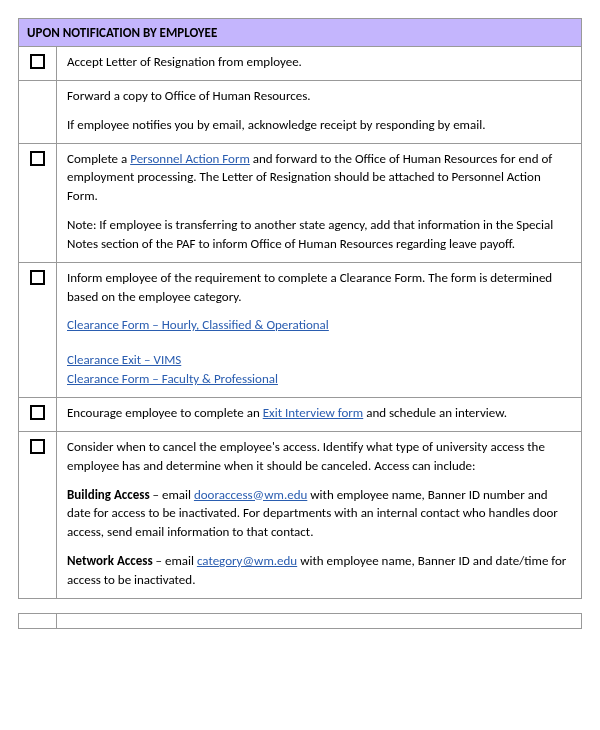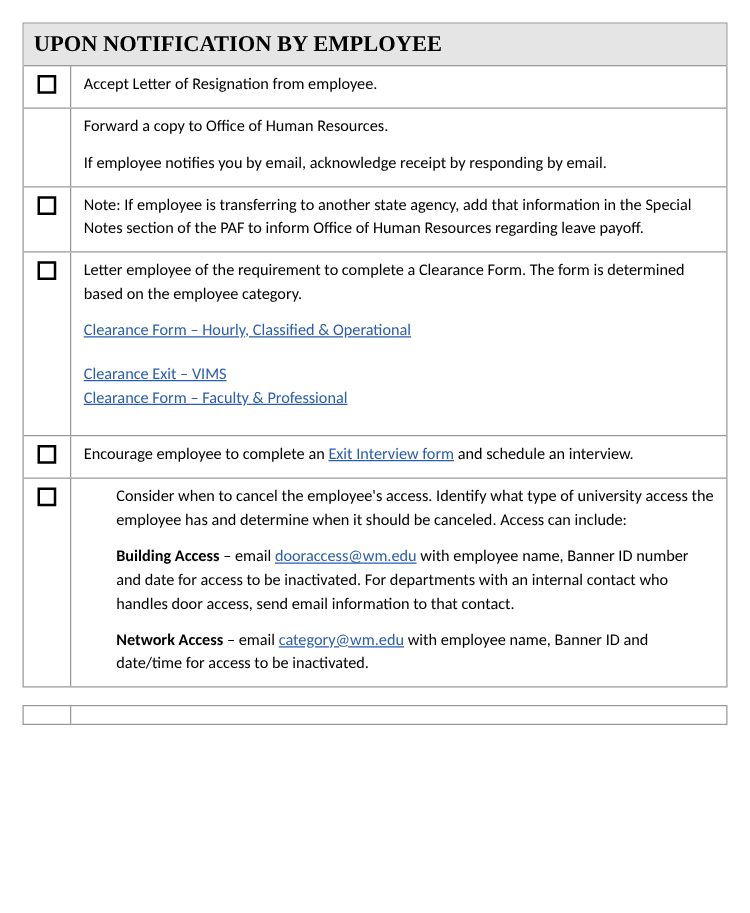--- a/index.html
+++ b/index.html
@@ -10,32 +10,31 @@
     font-size: 13px;
     color: #000;
     background: #fff;
     width: 600px;
   }
   .section {
     border: 1px solid #999;
     margin-bottom: 14px;
   }
   .section-header {
-    background: #e5e5e5;
+    background: #c4b5fd;
     font-weight: bold;
     padding: 6px 8px;
     border-bottom: 1px solid #999;
-    font-size: 18px;
-    font-family: Liberation Serif, serif;
+    font-size: 13px;
   }
   .row {
     display: flex;
     border-bottom: 1px solid #999;
   }
-  .row:last-child { border-bottom: none; gap: 26px; }
+  .row:last-child { border-bottom: none; }
   .cb-cell {
     width: 38px;
     min-width: 38px;
     border-right: 1px solid #999;
     padding: 6px 8px;
     display: flex;
     align-items: flex-start;
     justify-content: center;
   }
   .cb {
@@ -79,32 +78,33 @@
         <div class="text-cell">
           <p>Forward a copy to Office of Human Resources.</p>
           <p>If employee notifies you by email, acknowledge receipt by responding by email.</p>
         </div>
       </div>
       <div class="row">
         <div class="cb-cell">
           <div class="cb"></div>
         </div>
         <div class="text-cell">
+          <p><span>Complete a </span><span class="link">Personnel Action Form</span><span> and forward to the Office of Human Resources for end of employment processing.   The Letter of Resignation should be attached to Personnel Action Form.</span></p>
           <p>Note:  If employee is transferring to another state agency, add that information in the Special Notes section of the PAF to inform Office of Human Resources regarding leave payoff.</p>
         </div>
       </div>
       <div class="row">
         <div class="cb-cell">
           <div class="cb"></div>
         </div>
         <div class="text-cell">
-          <p>Letter employee of the requirement to complete a Clearance Form.  The form is determined based on the employee category.</p>
+          <p>Inform employee of the requirement to complete a Clearance Form.  The form is determined based on the employee category.</p>
           <p class="indent" style="margin-bottom: 16px;"><span class="link">Clearance Form – Hourly, Classified &amp; Operational</span></p>
           <p class="indent" style="margin-bottom: 0px;"><span class="link">Clearance Exit – VIMS</span></p>
-          <p class="indent" style="margin-bottom: 12px;"><span class="link">Clearance Form – Faculty &amp; Professional</span></p>
+          <p class="indent" style="margin-bottom: 0px;"><span class="link">Clearance Form – Faculty &amp; Professional</span></p>
         </div>
       </div>
       <div class="row">
         <div class="cb-cell">
           <div class="cb"></div>
         </div>
         <div class="text-cell">
           <p><span>Encourage employee to complete an </span><span class="link">Exit Interview form</span><span> and schedule an interview.</span></p>
         </div>
       </div>

